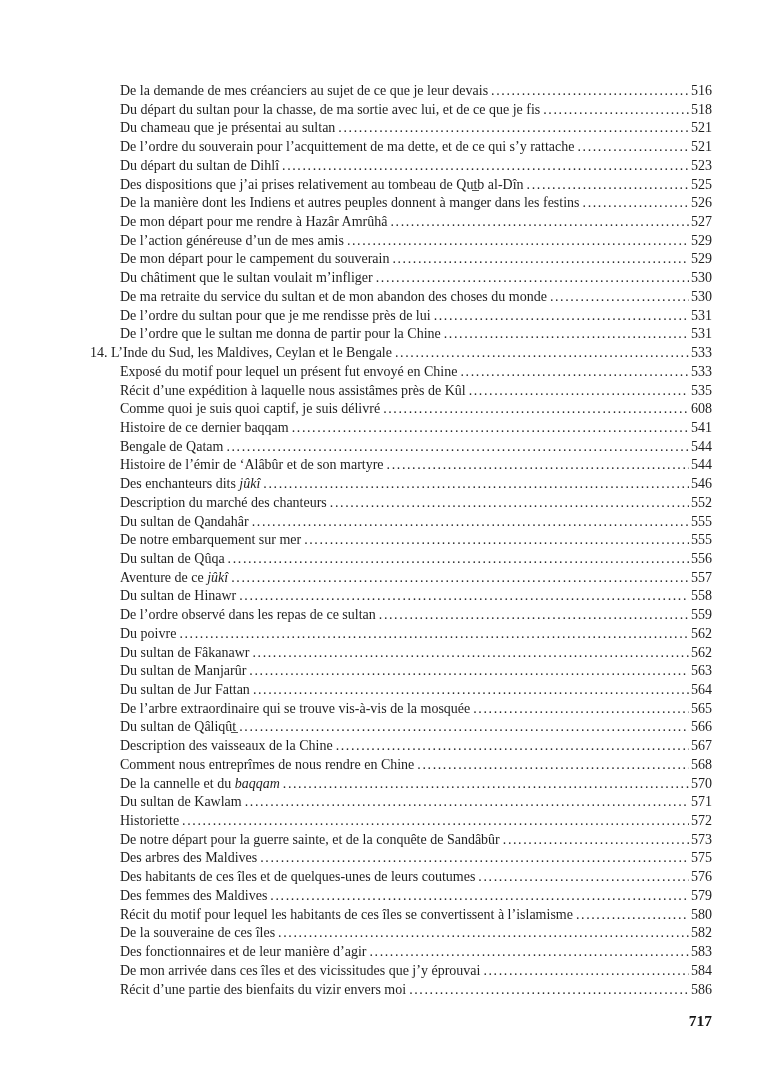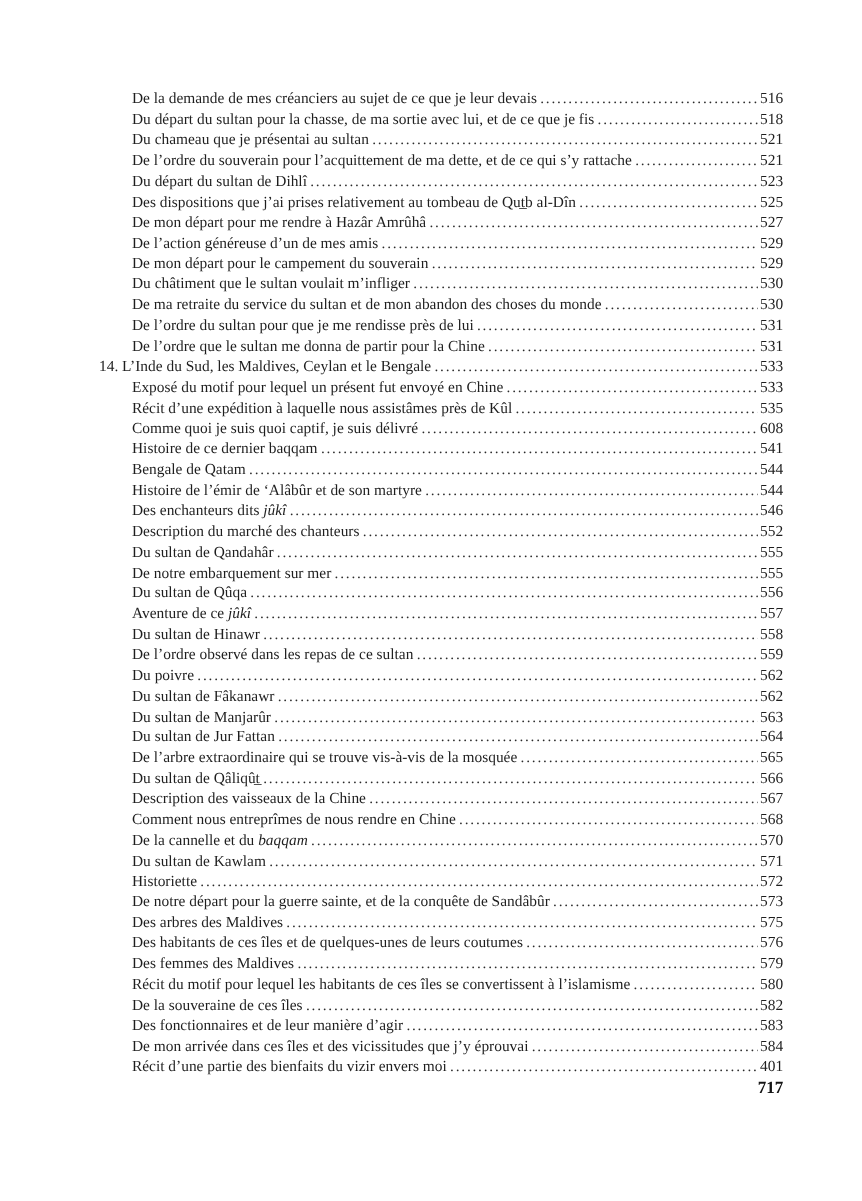--- a/index.html
+++ b/index.html
@@ -40,20 +40,21 @@
   }
   .toc-dots::after {
     content: "...................................................................................................................................................................................................";
     letter-spacing: 1.6px;
   }
   .toc-page {
     white-space: nowrap;
     flex: 0 0 auto;
   }
   .folio {
+    margin-top: 13px;
     text-align: right;
     font-weight: bold;
     font-size: 15.5px;
     color: #141414;
   }
 </style>
 </head>
 <body>
 
 <div class="page">
@@ -82,20 +83,25 @@
         <span class="toc-title"><span>Du départ du sultan de Dihlî</span></span>
         <span class="toc-dots"></span>
         <span class="toc-page">523</span>
       </div>
       <div class="toc-row sub">
         <span class="toc-title"><span>Des dispositions que j’ai prises relativement au tombeau de Qut̲b al-Dîn</span></span>
         <span class="toc-dots"></span>
         <span class="toc-page">525</span>
       </div>
       <div class="toc-row sub">
+        <span class="toc-title"><span>De la manière dont les Indiens et autres peuples donnent à manger dans les festins</span></span>
+        <span class="toc-dots"></span>
+        <span class="toc-page">526</span>
+      </div>
+      <div class="toc-row sub">
         <span class="toc-title"><span>De mon départ pour me rendre à Hazâr Amrûhâ</span></span>
         <span class="toc-dots"></span>
         <span class="toc-page">527</span>
       </div>
       <div class="toc-row sub">
         <span class="toc-title"><span>De l’action généreuse d’un de mes amis</span></span>
         <span class="toc-dots"></span>
         <span class="toc-page">529</span>
       </div>
       <div class="toc-row sub">
@@ -289,17 +295,17 @@
         <span class="toc-page">583</span>
       </div>
       <div class="toc-row sub">
         <span class="toc-title"><span>De mon arrivée dans ces îles et des vicissitudes que j’y éprouvai</span></span>
         <span class="toc-dots"></span>
         <span class="toc-page">584</span>
       </div>
       <div class="toc-row sub">
         <span class="toc-title"><span>Récit d’une partie des bienfaits du vizir envers moi</span></span>
         <span class="toc-dots"></span>
-        <span class="toc-page">401</span>
+        <span class="toc-page">586</span>
       </div>
     </div>
   <div class="folio">717</div>
 </div>
 
 </body></html>

